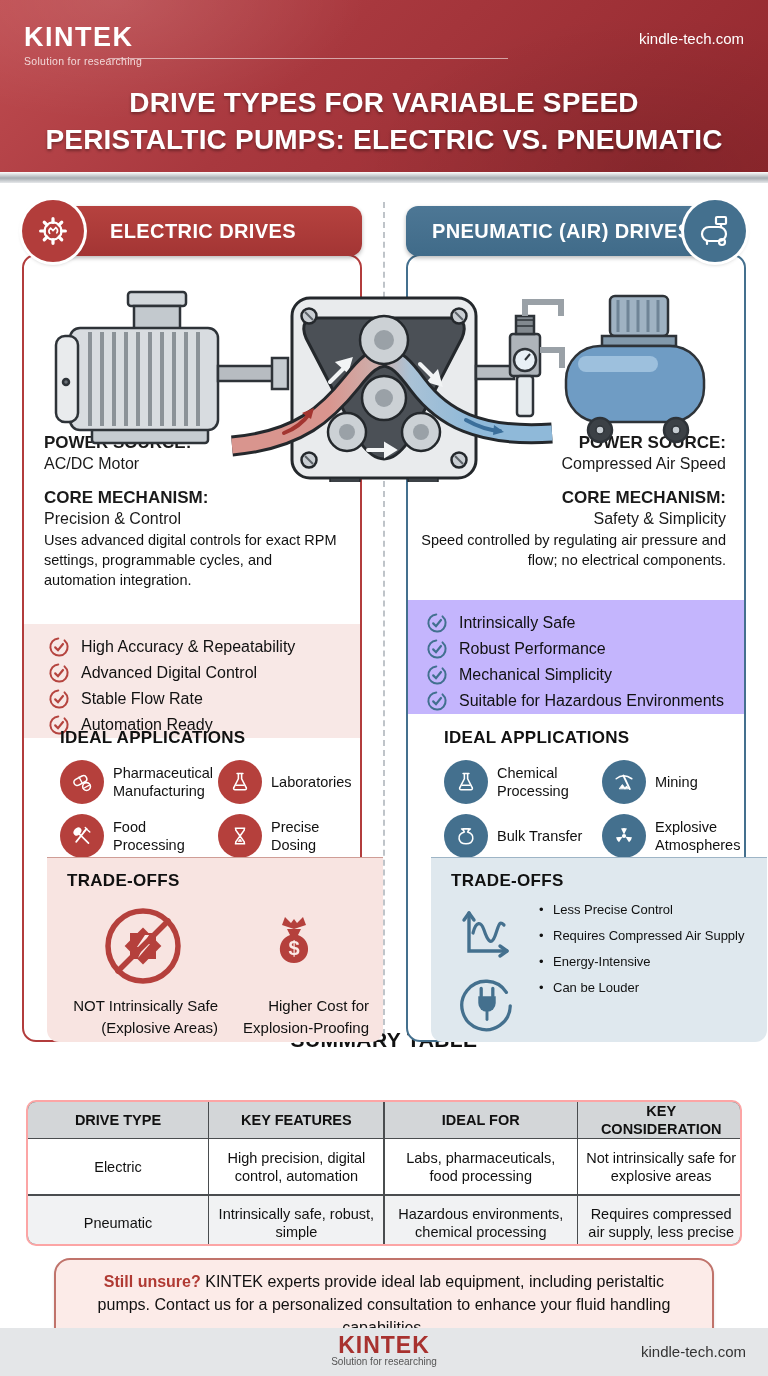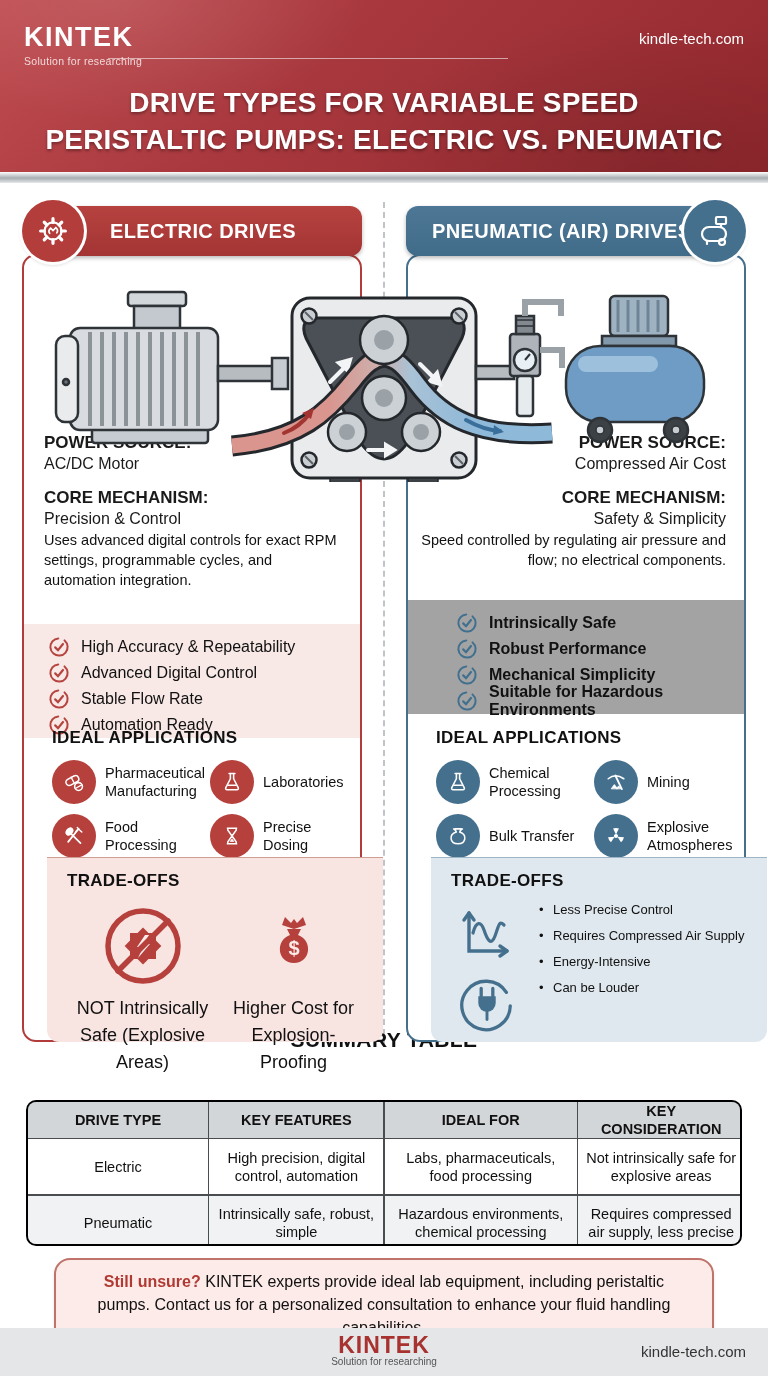--- a/index.html
+++ b/index.html
@@ -45,55 +45,55 @@
 
   .powerblock { position:absolute; font-size:16px; color:#1a1a1a; line-height:21px; }
   .pb-left { left:20px; top:176px; text-align:left; width:300px; }
   .pb-right { right:18px; top:176px; text-align:right; width:310px; }
   .pb-label { font-weight:bold; font-size:17px; }
   .pb-gap { height:13px; }
   .pb-desc { font-size:14.5px; line-height:20px; margin-top:1px; color:#111; }
 
   .checkstrip { position:absolute; left:0; top:344px; width:336px; height:114px; padding:10px 0 0 24px; }
   .panel.electric .checkstrip { background:#f8e8e6;margin-top:24px; }
-  .panel.pneumatic .checkstrip { background:#a3a3a3; padding-left:48px;font-weight:bold; }
+  .panel.pneumatic .checkstrip { background:#c4b5fd; padding-left:18px; }
   .checkrow { display:flex; align-items:center; gap:11px; height:26px; font-size:16px; color:#111; }
   .checkrow svg { flex:0 0 auto; }
 
-  .apps { position:absolute; left:8px; top:458px; width:336px; height:143px; padding:14px 10px 0 20px; }
+  .apps { position:absolute; left:16px; top:458px; width:336px; height:143px; padding:14px 10px 0 20px; }
   .apps-title, .trade-title { font-size:17px; font-weight:bold; letter-spacing:.3px; color:#111; }
   .apps-grid { display:grid; grid-template-columns:158px 148px; grid-auto-rows:50px; margin-top:9px; row-gap:4px; }
   .app-item { display:flex; align-items:center; gap:9px; }
   .app-icon { width:44px; height:44px; border-radius:50%; flex:0 0 auto; display:flex; align-items:center; justify-content:center; }
   .panel.electric .app-icon { background:#b5403c; }
   .panel.pneumatic .app-icon { background:#44708e; }
   .app-label { font-size:14.5px; line-height:18px; color:#111; }
 
   .tradeoffs { position:absolute; left:0; top:601px; width:336px; height:185px;
     border-radius:0 0 12px 12px; padding:13px 14px 0 20px;margin-left:23px; }
   .panel.electric .tradeoffs { background:#f8e4e1; border-top:1.5px solid #cf9d96; }
   .panel.pneumatic .tradeoffs { background:#dfe8ee; border-top:1.5px solid #9eb5c6; }
   .trade-cols { display:flex; margin-top:8px; }
   .trade-cell { width:50%; text-align:center; }
   .trade-cell svg { display:block; margin:4px auto 6px; }
-  .trade-caption { font-size:18px; line-height:27px; color:#111; }
+  .trade-caption { font-size:15px; line-height:22px; color:#111;text-align:right; }
   .trade-flex { display:flex; margin-top:6px; gap:14px; }
   .trade-icon-col { width:72px; display:flex; flex-direction:column; align-items:center; gap:6px; padding-top:4px; }
   .trade-list { list-style:none; padding-top:2px; }
   .trade-list li { font-size:13px; line-height:21px; color:#111; margin-bottom:5px; padding-left:16px; position:relative; }
   .trade-list li::before { content:"•"; position:absolute; left:2px; }
 
   
   .illustration { position:absolute; left:0; top:270px; width:768px; height:212px; z-index:3; }
 
   
   .summary-title { position:absolute; left:0; top:1028px; width:768px; text-align:center;
     font-size:21px; font-weight:bold; letter-spacing:.4px; color:#111; }
   .table { position:absolute; left:26px; top:1100px; width:716px; height:146px;
-    border:2px solid #000000; border-radius:10px; overflow:hidden; display:grid;
+    border:2px solid #fca5a5; border-radius:10px; overflow:hidden; display:grid;
     grid-template-columns:180px 174px 192px 166px; grid-template-rows:36px 55px 55px; background:#4a4d4f; gap:1.4px; }
   .cell { background:#fff; display:flex; align-items:center; justify-content:center; text-align:center;
     font-size:14.5px; line-height:18px; color:#111; padding:2px 8px; }
   .cell.head { background:#d3d6d8; font-weight:bold; font-size:14.5px; }
   .cell.r2 { background:#f1f2f3; }
 
   
   .callout { position:absolute; left:54px; top:1258px; width:660px; border:2px solid #c0736b;
     border-radius:16px; background:#fcebe8; padding:10px 26px; text-align:center;
     font-size:16px; line-height:23px; color:#111; box-shadow:0 2px 3px rgba(0,0,0,.12); }
@@ -257,21 +257,21 @@
           </svg>
           <div class="trade-caption">Higher Cost for Explosion-Proofing</div>
         </div>
       </div>
     </div>
   </div>
 
   <div class="panel pneumatic">
     <div class="powerblock pb-right">
       <div class="pb-label">POWER SOURCE:</div>
-      <div>Compressed Air Cost</div>
+      <div>Compressed Air Speed</div>
       <div class="pb-gap"></div>
       <div class="pb-label">CORE MECHANISM:</div>
       <div>Safety &amp; Simplicity</div>
       <div class="pb-desc">Speed controlled by regulating air pressure and flow; no electrical components.</div>
     </div>
 
     <div class="checkstrip">
       <div class="checkrow">
         <svg width="22" height="22" viewBox="0 0 22 22" fill="none" stroke="#41708f" stroke-width="2" stroke-linecap="round">
             <circle cx="11" cy="11" r="8.6" stroke-dasharray="47 8" transform="rotate(-50 11 11)"></circle>

